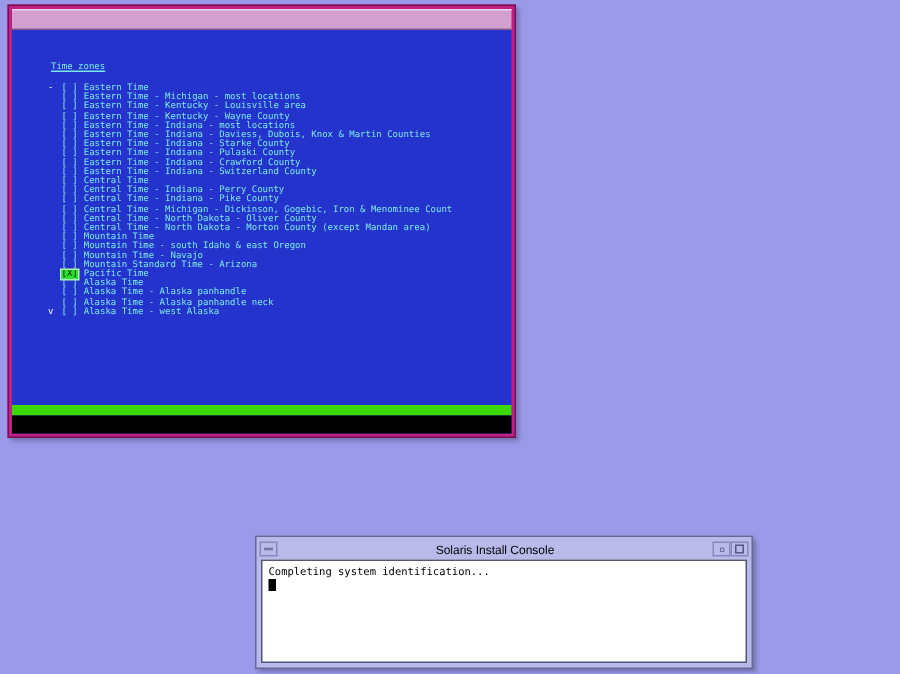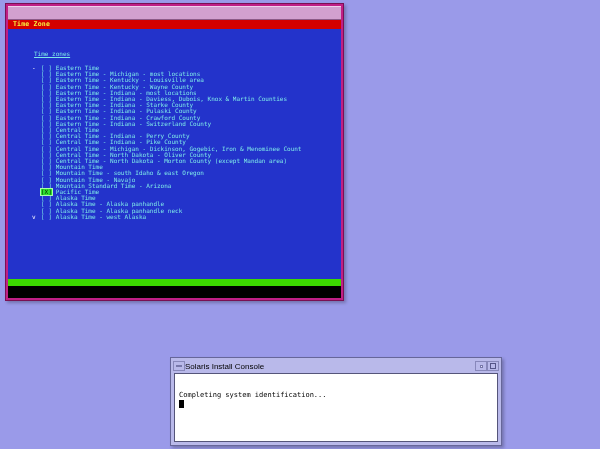--- a/index.html
+++ b/index.html
@@ -48,39 +48,38 @@
   .footerbar .fkey{margin-right:38px;white-space:pre;}
 
   
   .console{position:absolute;left:170px;top:357px;width:332px;height:89px;background:var(--console-frame);
            padding:2px;border:1px solid #666699;box-shadow:2px 2px 3px rgba(0,0,0,.25);}
   .c-titlebar{height:12px;display:flex;align-items:center;background:var(--console-frame);color:var(--console-text);}
   .c-btn{width:12px;height:10px;border:1px solid #8888bb;display:flex;align-items:center;justify-content:center;flex:0 0 auto;background:var(--console-frame);}
   .c-btn .dash{width:6px;height:2px;background:#e8e8f8;border:1px solid #7777aa;}
   .c-btn .dot{width:3px;height:3px;background:#e8e8f8;border:1px solid #7777aa;}
   .c-btn .sq{width:6px;height:6px;border:1px solid #555588;}
-  .c-title{flex:1;font-size:8px;}
+  .c-title{flex:1;text-align:center;font-size:8px;}
   .c-content{position:absolute;left:3px;right:3px;top:15px;bottom:3px;background:#ffffff;
-             border:1px solid #55557a;padding:17px 4px;font-family:"DejaVu Sans Mono",monospace;
+             border:1px solid #55557a;padding:3px 4px;font-family:"DejaVu Sans Mono",monospace;
              font-size:7px;line-height:9px;color:#000;}
   .c-cursor{display:inline-block;width:5px;height:8px;background:#000;vertical-align:middle;}
 </style>
 </head>
 <body>
 
 <div class="sysid">
 
   <div class="menubar">
       <span class="mitem"></span>
       <span class="mitem"></span>
       <span class="mitem"></span>
     </div>
 
   <div class="screen">
-    <div class="tz-header">Time Zone</div>
 
     <div class="blue-area">
       <div>
           <div class="instr"></div>
           <div class="instr"></div>
         </div>
 
       <div>
         <span class="tz-label">Time zones</span>
       </div>

